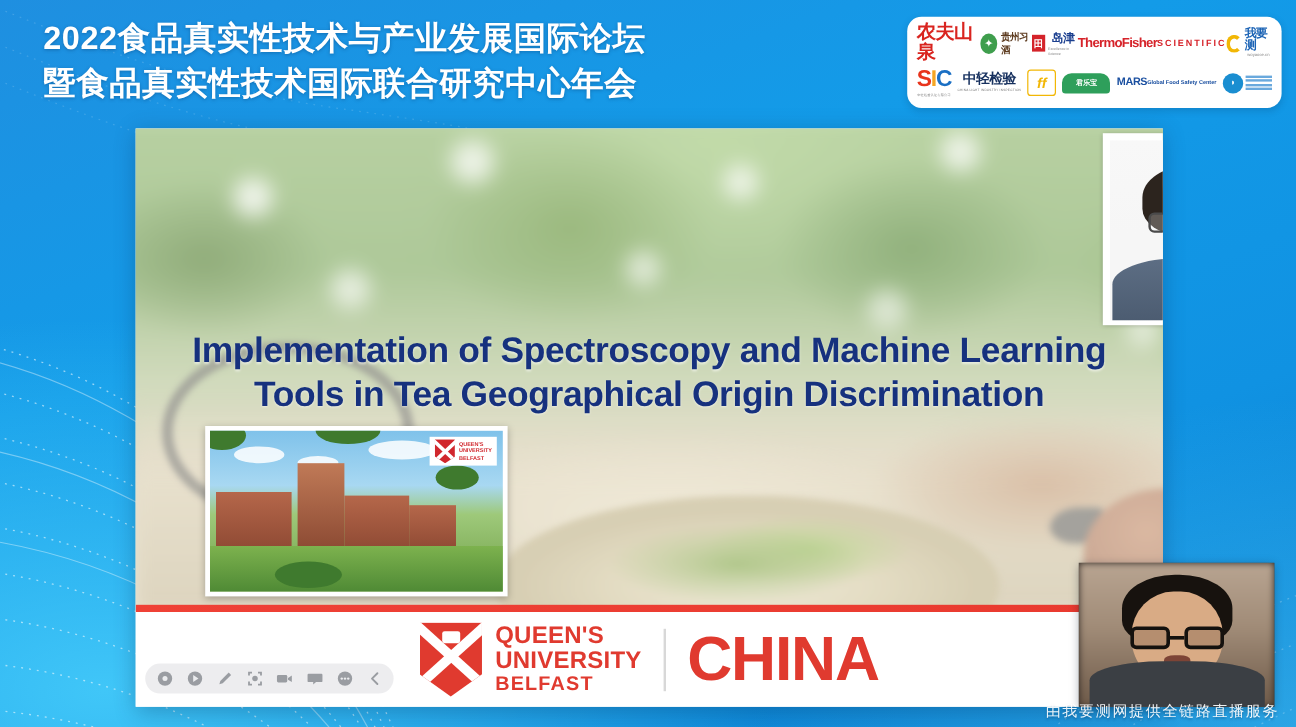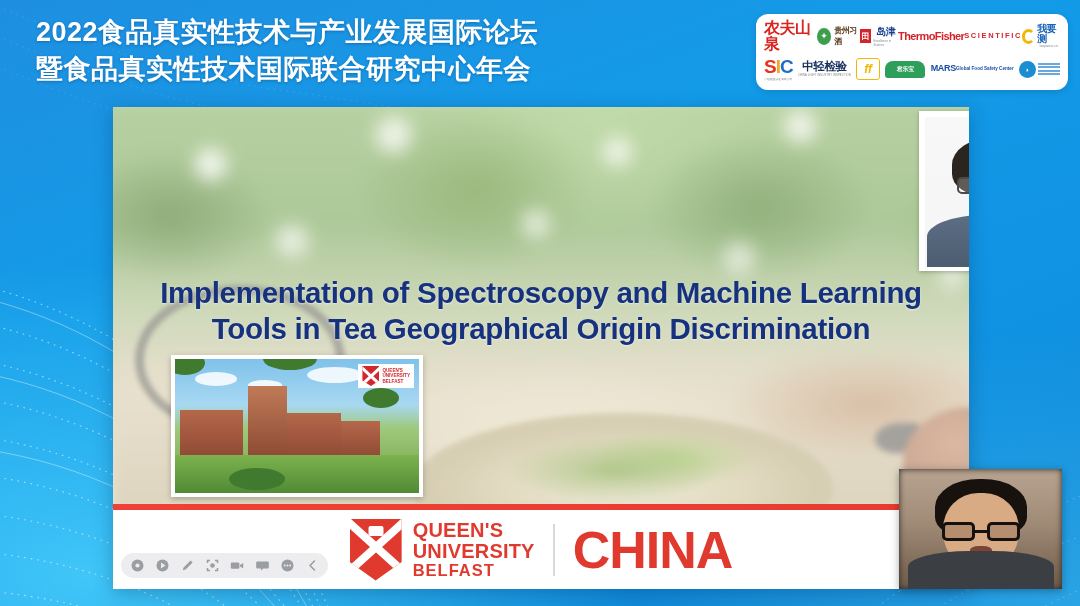--- a/index.html
+++ b/index.html
@@ -535,14 +535,15 @@
     <div class="lf-face"></div>
     <div class="lf-glass">
         <i></i>
         <i></i>
         <b></b>
       </div>
     <div class="lf-mouth"></div>
     <div class="lf-body"></div>
   </div>
 
+  <div id="watermark">由我要测网提供全链路直播服务</div>
 
 </div>
 
 </body></html>

